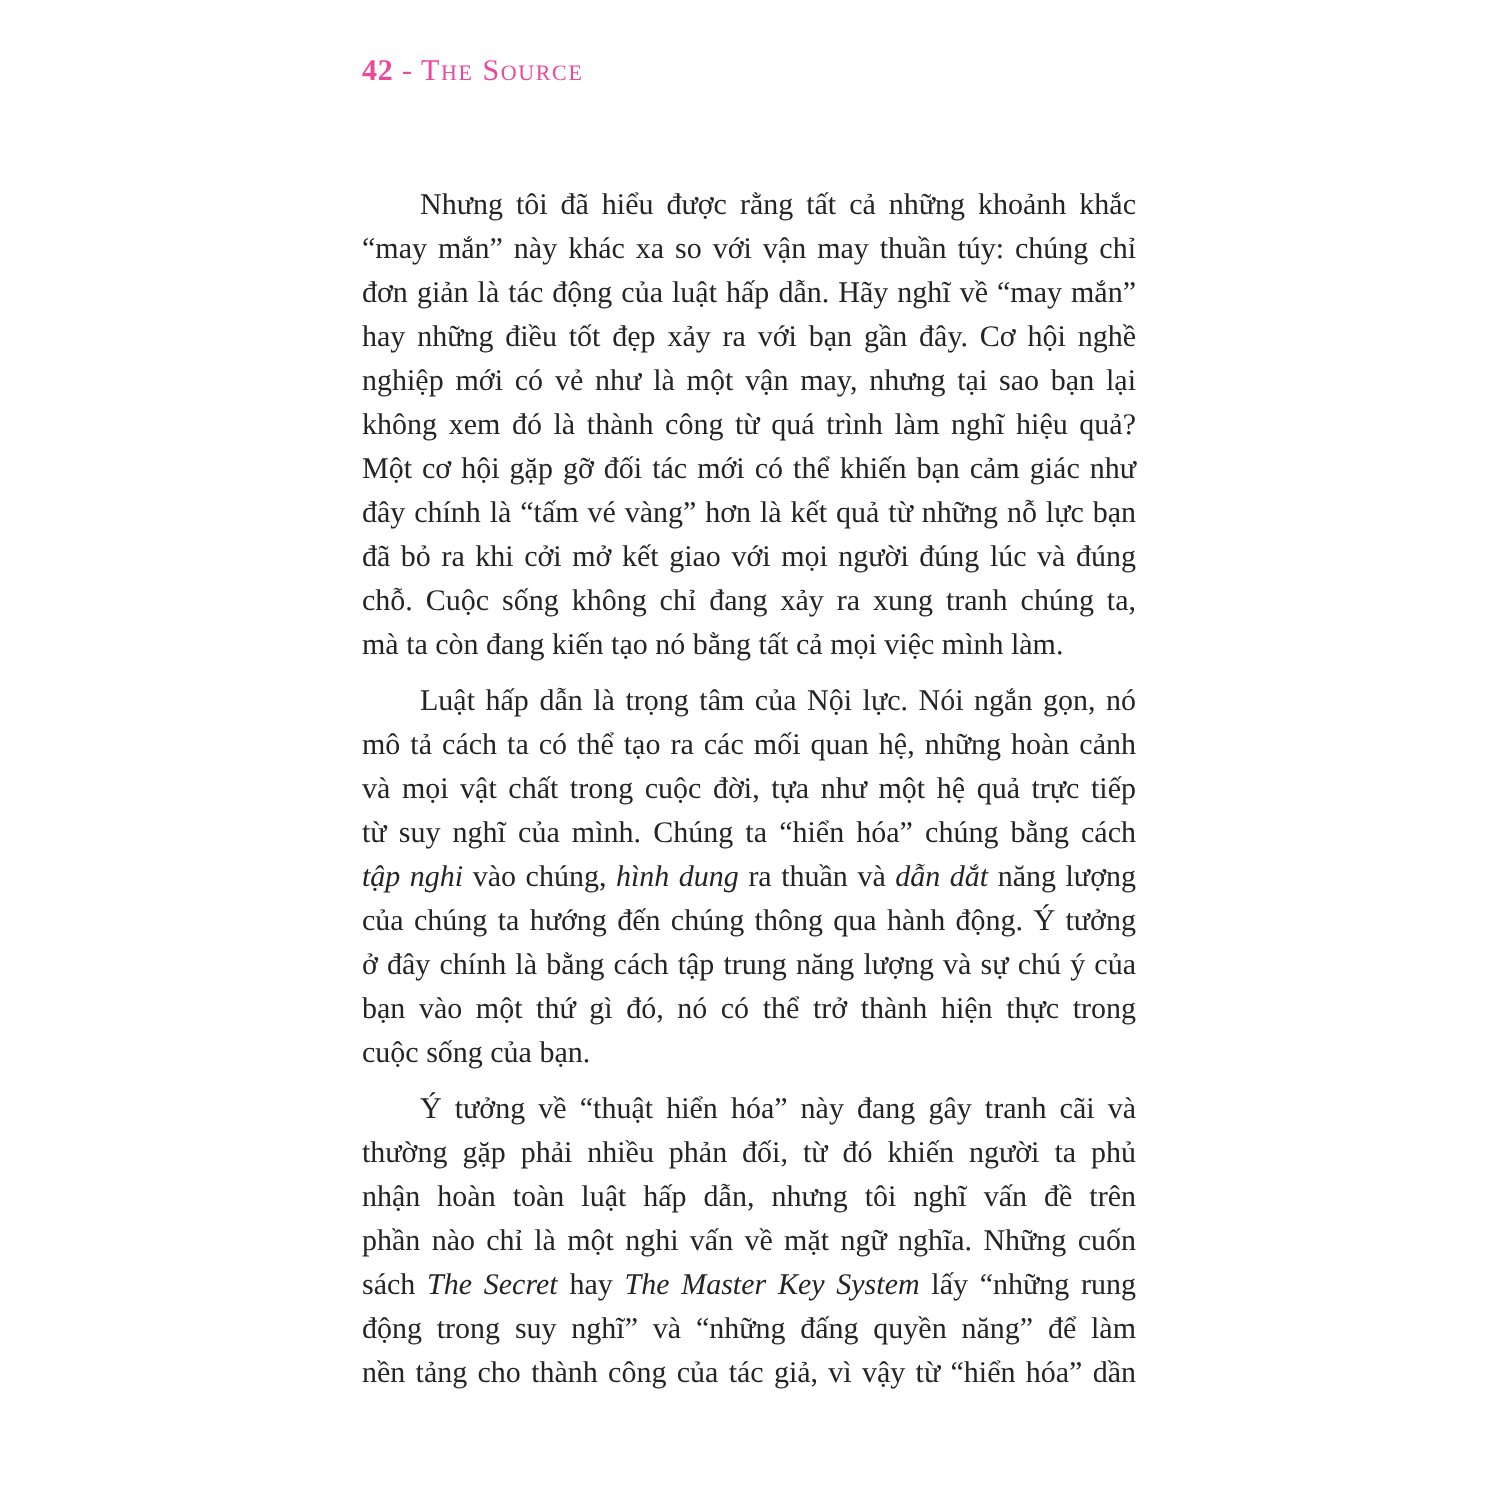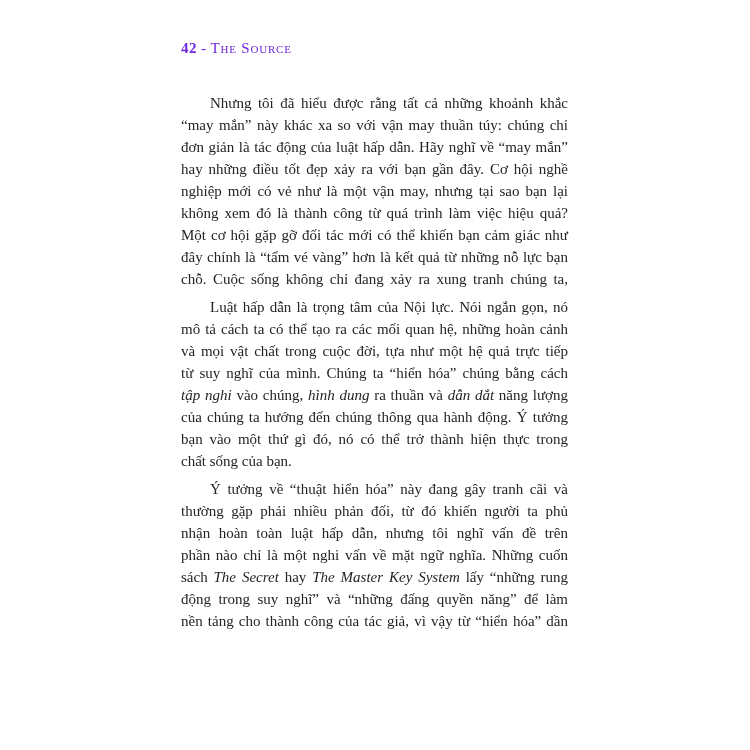--- a/index.html
+++ b/index.html
@@ -10,23 +10,23 @@
     overflow:hidden;
   }
   .page{
     position:relative;
     width:750px;height:750px;
     background:#ffffff;
     color:#242424;
   }
   .header{
     position:absolute;
-    left:181px;top:40px;
+    left:181px;top:28px;
     font-size:15px;
-    color:#6d28d9;
+    color:#ec4899;
     letter-spacing:0.4px;
     white-space:nowrap;
   }
   .header .num{font-weight:bold;}
   .header .title{
     font-variant:small-caps;
     letter-spacing:0.8px;
   }
   .textcol{
     position:absolute;
@@ -54,34 +54,37 @@
   <div class="header">
     <span class="num">42</span><span> - </span><span class="title">The Source</span>
   </div>
   <div class="textcol">
       <div class="para">
         <div class="line first"><span>Nhưng tôi đã hiểu được rằng tất cả những khoảnh khắc</span></div>
         <div class="line"><span>“may mắn” này khác xa so với vận may thuần túy: chúng chỉ</span></div>
         <div class="line"><span>đơn giản là tác động của luật hấp dẫn. Hãy nghĩ về “may mắn”</span></div>
         <div class="line"><span>hay những điều tốt đẹp xảy ra với bạn gần đây. Cơ hội nghề</span></div>
         <div class="line"><span>nghiệp mới có vẻ như là một vận may, nhưng tại sao bạn lại</span></div>
-        <div class="line"><span>không xem đó là thành công từ quá trình làm việc hiệu quả?</span></div>
+        <div class="line"><span>không xem đó là thành công từ quá trình làm nghĩ hiệu quả?</span></div>
         <div class="line"><span>Một cơ hội gặp gỡ đối tác mới có thể khiến bạn cảm giác như</span></div>
         <div class="line"><span>đây chính là “tấm vé vàng” hơn là kết quả từ những nỗ lực bạn</span></div>
+        <div class="line"><span>đã bỏ ra khi cởi mở kết giao với mọi người đúng lúc và đúng</span></div>
         <div class="line"><span>chỗ. Cuộc sống không chỉ đang xảy ra xung tranh chúng ta,</span></div>
+        <div class="line end"><span>mà ta còn đang kiến tạo nó bằng tất cả mọi việc mình làm.</span></div>
       </div>
       <div class="para">
         <div class="line first"><span>Luật hấp dẫn là trọng tâm của Nội lực. Nói ngắn gọn, nó</span></div>
         <div class="line"><span>mô tả cách ta có thể tạo ra các mối quan hệ, những hoàn cảnh</span></div>
         <div class="line"><span>và mọi vật chất trong cuộc đời, tựa như một hệ quả trực tiếp</span></div>
         <div class="line"><span>từ suy nghĩ của mình. Chúng ta “hiển hóa” chúng bằng cách</span></div>
         <div class="line"><span class="it">tập nghi</span><span> vào chúng, </span><span class="it">hình dung</span><span> ra thuần và </span><span class="it">dẫn dắt</span><span> năng lượng</span></div>
         <div class="line"><span>của chúng ta hướng đến chúng thông qua hành động. Ý tưởng</span></div>
+        <div class="line"><span>ở đây chính là bằng cách tập trung năng lượng và sự chú ý của</span></div>
         <div class="line"><span>bạn vào một thứ gì đó, nó có thể trở thành hiện thực trong</span></div>
-        <div class="line end"><span>chất sống của bạn.</span></div>
+        <div class="line end"><span>cuộc sống của bạn.</span></div>
       </div>
       <div class="para">
         <div class="line first"><span>Ý tưởng về “thuật hiển hóa” này đang gây tranh cãi và</span></div>
         <div class="line"><span>thường gặp phải nhiều phản đối, từ đó khiến người ta phủ</span></div>
         <div class="line"><span>nhận hoàn toàn luật hấp dẫn, nhưng tôi nghĩ vấn đề trên</span></div>
         <div class="line"><span>phần nào chỉ là một nghi vấn về mặt ngữ nghĩa. Những cuốn</span></div>
         <div class="line"><span>sách </span><span class="it">The Secret</span><span> hay </span><span class="it">The Master Key System</span><span> lấy “những rung</span></div>
         <div class="line"><span>động trong suy nghĩ” và “những đấng quyền năng” để làm</span></div>
         <div class="line"><span>nền tảng cho thành công của tác giả, vì vậy từ “hiển hóa” dần</span></div>
       </div>

